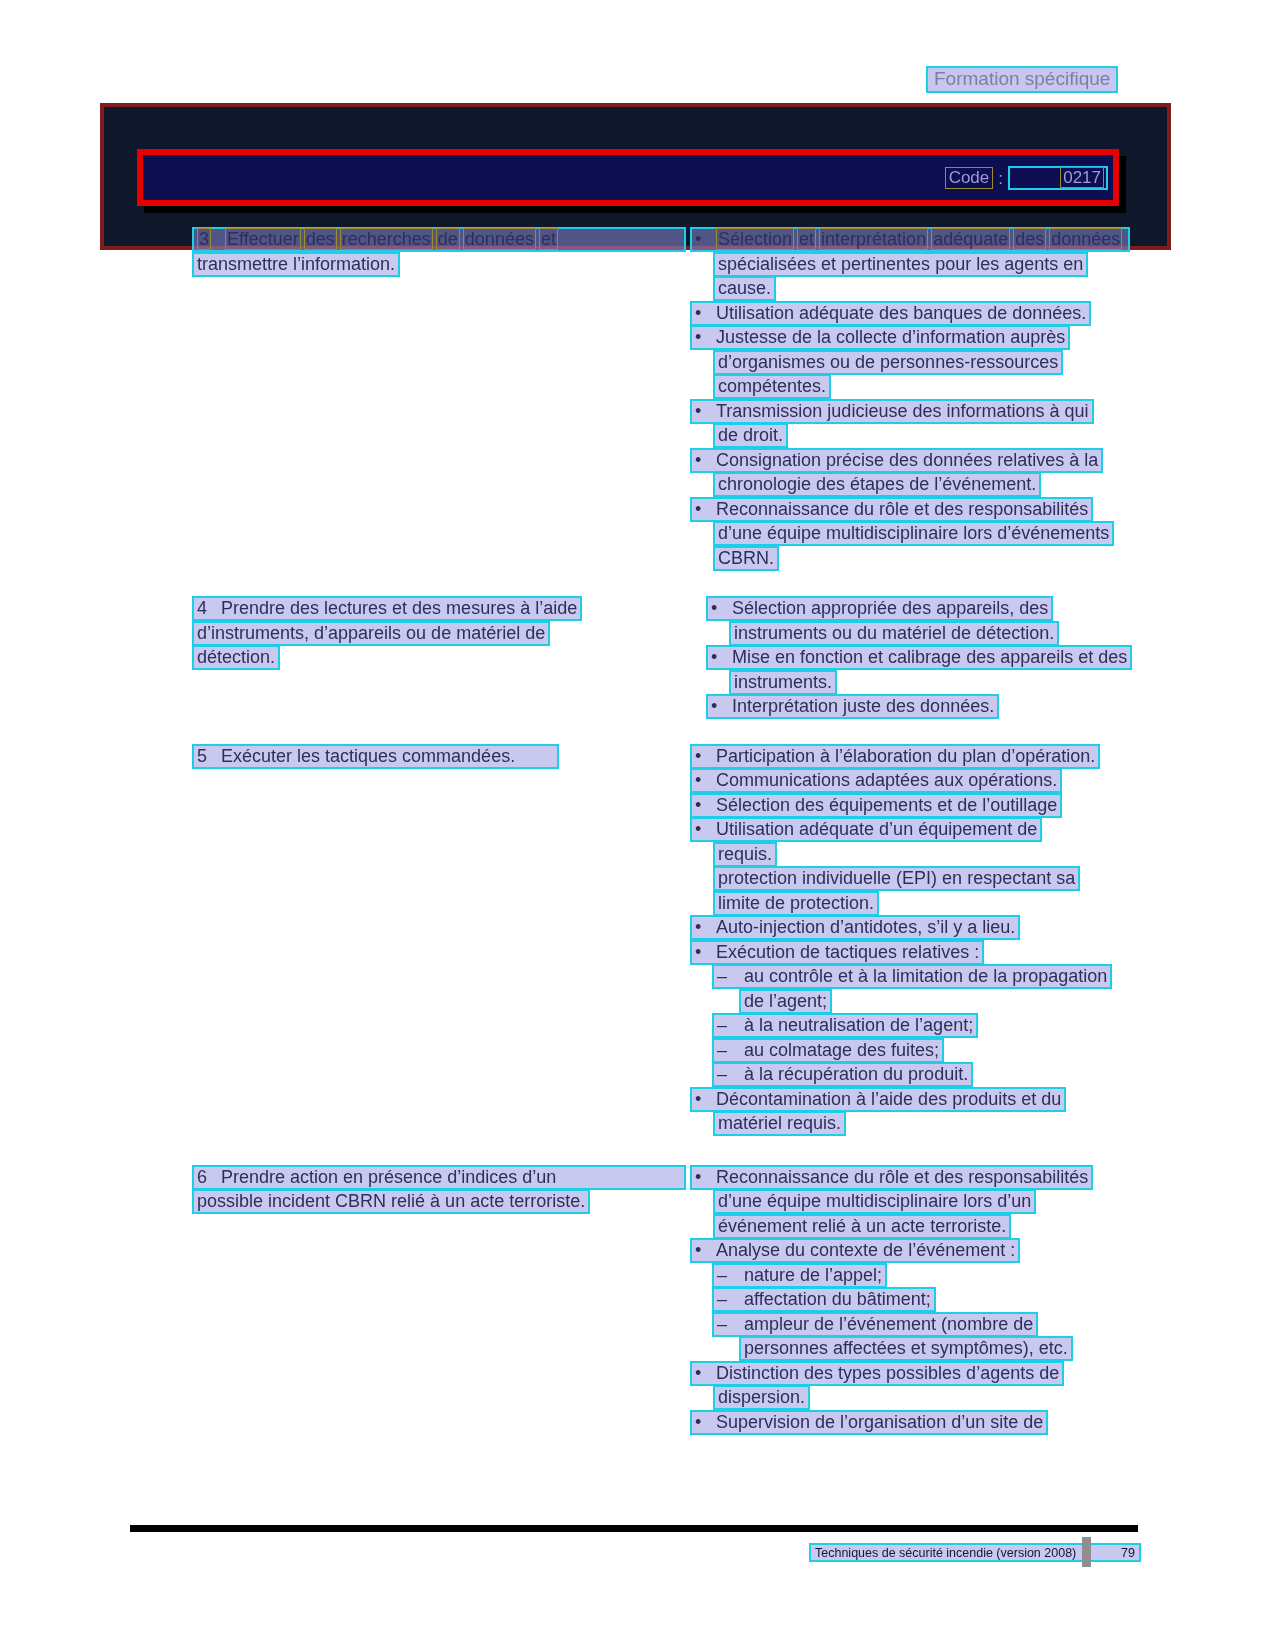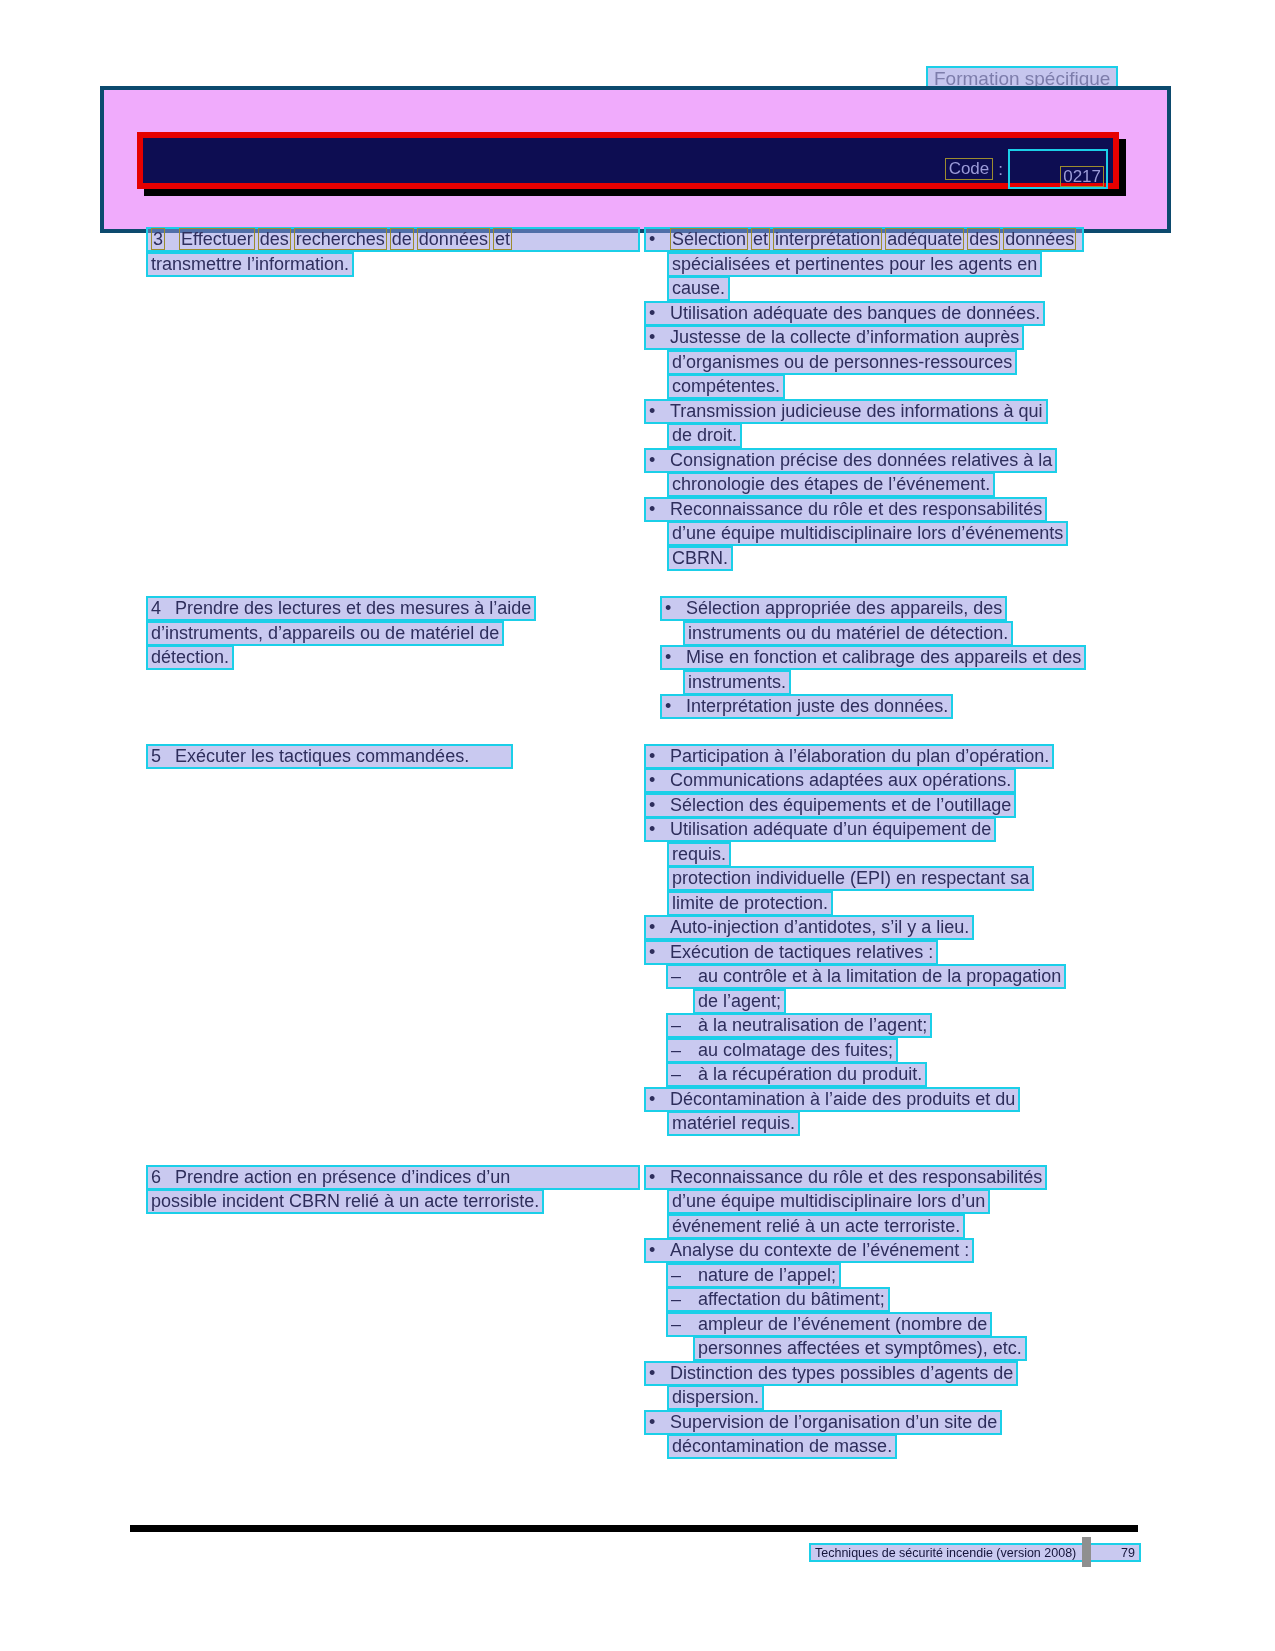--- a/index.html
+++ b/index.html
@@ -15,41 +15,41 @@
   }
   .wbox { border:1px solid #9c8c2e; padding:0 1px; margin-right:3px; }
   .num-w { margin-right:14px; }
 
   
   .fs-label { position:absolute; left:926px; top:66px;border-radius:12px; }
   .fs-label .hl { font-size:19px; line-height:21px; color:#7d7dab; background:#c6c6ee; padding:0 6px 2px 6px; }
 
   
   .frame {
-    position:absolute; left:100px; top:86px; width:1063px; height:139px;
-    background:#f0abfc; border:4px solid #0c4a6e; z-index:1;
+    position:absolute; left:100px; top:103px; width:1063px; height:139px;
+    background:#0f172a; border:4px solid #7f1d1d; z-index:1;
   }
   .titlebar {
     position:absolute; left:33px; top:42px; width:970px; height:45px;
     background:#0d0d52; border:6px solid #e60000; box-shadow:7px 7px 0 #000000;
   }
   .code-row {
     position:absolute; right:5px; top:11px; display:flex; align-items:center; gap:5px;
     font-size:17px; line-height:19px; color:#9b9bd8;
   }
   .code-label { border:1px solid #9c8c2e; padding:0 3px 1px 3px; }
   .code-box {
     display:inline-block; width:92px; border:2px solid #1bcfe8;
-    text-align:right; padding:16px 2px 1px 2px;
+    text-align:right; padding:0 2px 1px 2px;
   }
   .code-box span { border:1px solid #9c8c2e; padding:0 2px; }
 
   
   .table { position:absolute; left:146px; top:227px; z-index:2; }
-  .row { display:flex; }
+  .row { display:flex;margin-left:46px; }
   .row:nth-of-type(2) { margin-top:26px;gap:16px; }
   .row:nth-of-type(3) { margin-top:25px; }
   .row:nth-of-type(4) { margin-top:29px; }
   .cell-left  { width:498px; }
   .cell-right { width:560px; }
   .line { height:24.5px; white-space:nowrap; }
   .num { display:inline-block; width:24px; }
   .marker { display:inline-block; width:21px; }
   .dash-marker { display:inline-block; width:27px; }
   .cell-right .cont { margin-left:23px; }
@@ -159,21 +159,20 @@
           <div class="line"><span class="hl cont">d’une équipe multidisciplinaire lors d’un</span></div>
           <div class="line"><span class="hl cont">événement relié à un acte terroriste.</span></div>
           <div class="line"><span class="hl"><span class="marker">•</span>Analyse du contexte de l’événement :</span></div>
           <div class="line"><span class="hl dash-first"><span class="dash-marker">–</span>nature de l’appel;</span></div>
           <div class="line"><span class="hl dash-first"><span class="dash-marker">–</span>affectation du bâtiment;</span></div>
           <div class="line"><span class="hl dash-first"><span class="dash-marker">–</span>ampleur de l’événement (nombre de</span></div>
           <div class="line"><span class="hl dash-cont">personnes affectées et symptômes), etc.</span></div>
           <div class="line"><span class="hl"><span class="marker">•</span>Distinction des types possibles d’agents de</span></div>
           <div class="line"><span class="hl cont">dispersion.</span></div>
           <div class="line"><span class="hl"><span class="marker">•</span>Supervision de l’organisation d’un site de</span></div>
-          <div class="line"><span class="hl cont">décontamination de masse.</span></div>
         </div>
       </div>
     </div>
 
   <div class="footer-rule"></div>
   <div class="footer-box">
     <span>Techniques de sécurité incendie (version 2008)</span>
     <span>79</span>
   </div>
   <div class="footer-bar"></div>

